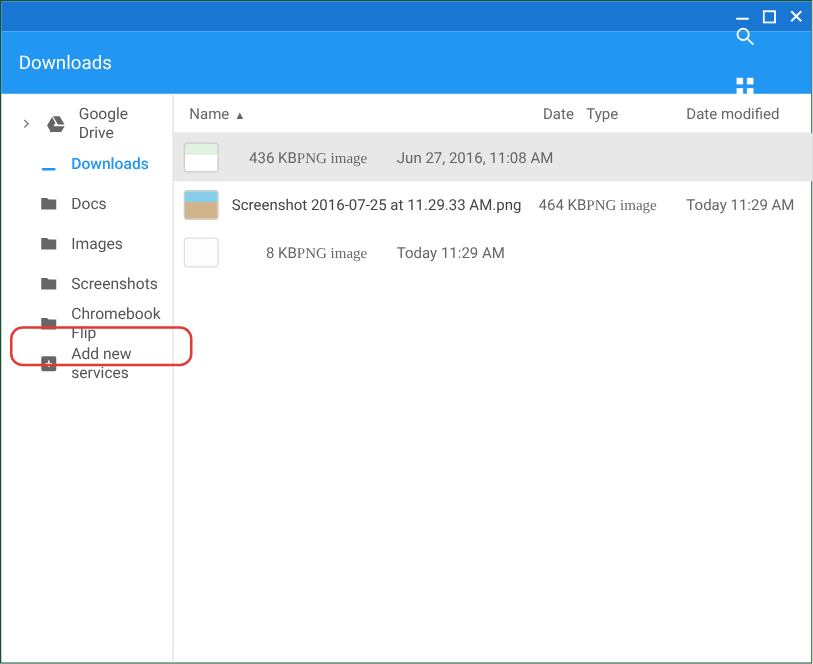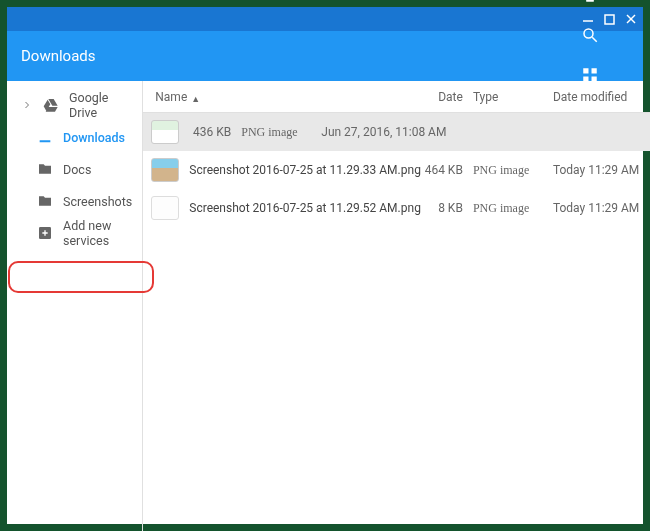--- a/index.html
+++ b/index.html
@@ -1,17 +1,17 @@
 <!DOCTYPE html>
 <html><head>
 <meta charset="utf-8">
 <style>
 * { box-sizing: border-box; margin: 0; padding: 0; font-family: 'Roboto', Arial, sans-serif; }
 body { width: 650px; height: 531px; background: #fff; overflow: hidden; position: relative; }
-.frame { border: 7px solid #14532d; width: 650px; height: 531px; }
+.frame { border: 1px solid #14532d; width: 650px; height: 531px; }
 .titlebar { background: #1976d2; height: 24px; display: flex; justify-content: flex-end; align-items: center; padding: 0 6px; gap: 10px; color: #fff; }
 .titlebar span svg { display: block; }
 .toolbar { background: #2196f3; height: 50px; display: flex; align-items: center; padding: 0 14px; color: #fff; }
 .app-title { font-size: 15px; font-weight: 400; flex: 1; }
 .toolbar-actions { display: flex; align-items: flex-start; gap: 22px; flex-direction: column; }
 .open-btn { display: flex; align-items: center; gap: 6px; font-size: 13px; font-weight: 500; }
 .open-btn .tri { width: 0; height: 0; border-left: 4px solid transparent; border-right: 4px solid transparent; border-top: 5px solid #fff; }
 .tb-icon { width: 18px; height: 18px; fill: #fff; display: block; }
 .main { display: flex; height: calc(531px - 24px - 50px - 2px); }
 .sidebar { width: 188px; padding: 8px 0; }
@@ -24,21 +24,21 @@
 .col-header { display: flex; height: 32px; align-items: center; font-size: 12px; color: #666; border-bottom: 1px solid #e0e0e0; padding-right: 10px; }
 .col-name { flex: 1; padding-left: 12px; display: flex; align-items: flex-end; gap: 4px; }
 .col-size { width: 60px; text-align: right; padding-right: 10px; }
 .col-type { width: 80px; }
 .col-date { width: 128px; }
 .sort-arrow { font-size: 9px; }
 .row { display: flex; height: 38px; align-items: center; font-size: 12px; color: #444; padding-right: 10px; }
 .row.selected { background: #e8e8e8; }
 .row .thumb { width: 28px; height: 24px; margin-left: 8px; margin-right: 10px; border-radius: 3px; flex-shrink: 0; }
 .row .fname { flex: 1; white-space: nowrap; overflow: hidden; text-overflow: ellipsis; }
-.row .fsize { width: 52px; text-align: right; padding-right: 10px; color: #666; }
+.row .fsize { width: 52px; text-align: right; color: #666; }
 .row .ftype { width: 80px; color: #666; font-family: Liberation Serif, serif; }
 .row .fdate { width: 128px; color: #666; }
 .thumb1 { background: linear-gradient(#e0f2e0 40%, #fff 40%); border: 1px solid #ccc; }
 .thumb2 { background: linear-gradient(#87ceeb 40%, #d2b48c 40%); border: 1px solid #ccc; }
 .thumb3 { background: #fdfdfd; border: 1px solid #ddd; }
 .highlight-box { position: absolute; left: 8px; top: 261px; width: 146px; height: 32px; border: 2.5px solid #e53935; border-radius: 10px; pointer-events: none; }
 </style>
 </head>
 <body>
 
@@ -124,21 +124,33 @@
       <div class="side-item indent">
         <svg viewBox="0 0 24 24" fill="#666">
             <path d="M3 5h7l2 2h9v12H3V5z"></path>
           </svg>
         <span>Docs</span>
       </div>
       <div class="side-item indent">
         <svg viewBox="0 0 24 24" fill="#666">
             <path d="M3 5h7l2 2h9v12H3V5z"></path>
           </svg>
+        <span>Images</span>
+      </div>
+      <div class="side-item indent">
+        <svg viewBox="0 0 24 24" fill="#666">
+            <path d="M3 5h7l2 2h9v12H3V5z"></path>
+          </svg>
         <span>Screenshots</span>
+      </div>
+      <div class="side-item indent">
+        <svg viewBox="0 0 24 24" fill="#666">
+            <path d="M3 5h7l2 2h9v12H3V5z"></path>
+          </svg>
+        <span>Chromebook Flip</span>
       </div>
       <div class="side-item indent">
         <svg viewBox="0 0 24 24" fill="#666">
             <rect x="3" y="3" width="18" height="18" rx="2"></rect>
             <path d="M12 8v8M8 12h8" stroke="#fff" stroke-width="2"></path>
           </svg>
         <span>Add new services</span>
       </div>
     </div>
 
@@ -161,21 +173,20 @@
       </div>
       <div class="row">
         <div class="thumb thumb2"></div>
         <div class="fname">Screenshot 2016-07-25 at 11.29.33 AM.png</div>
         <div class="fsize">464 KB</div>
         <div class="ftype">PNG image</div>
         <div class="fdate">Today 11:29 AM</div>
       </div>
       <div class="row">
         <div class="thumb thumb3"></div>
-        <div class="fname">Screenshot 2016-07-25 at 11.29.52 AM.png</div>
         <div class="fsize">8 KB</div>
         <div class="ftype">PNG image</div>
         <div class="fdate">Today 11:29 AM</div>
       </div>
     </div>
   </div>
 </div>
 
 <div class="highlight-box"></div>
 

